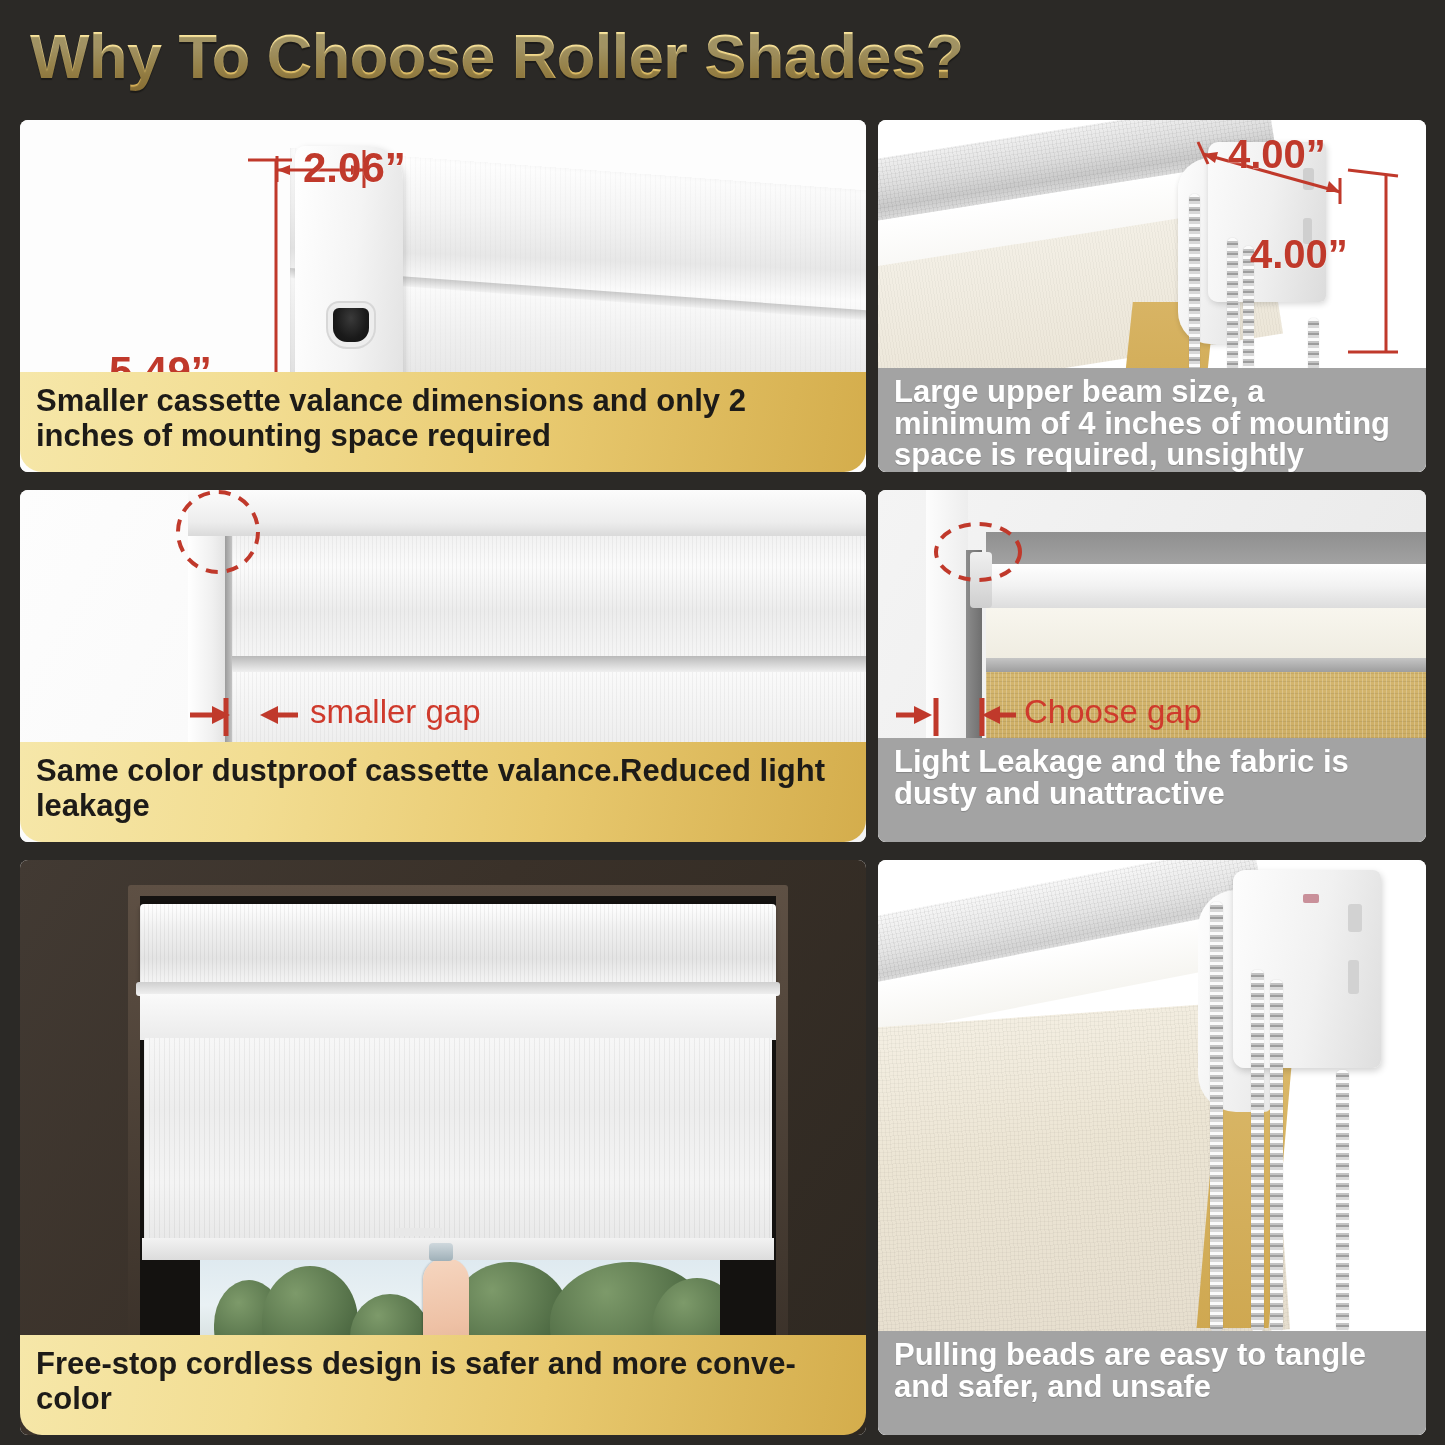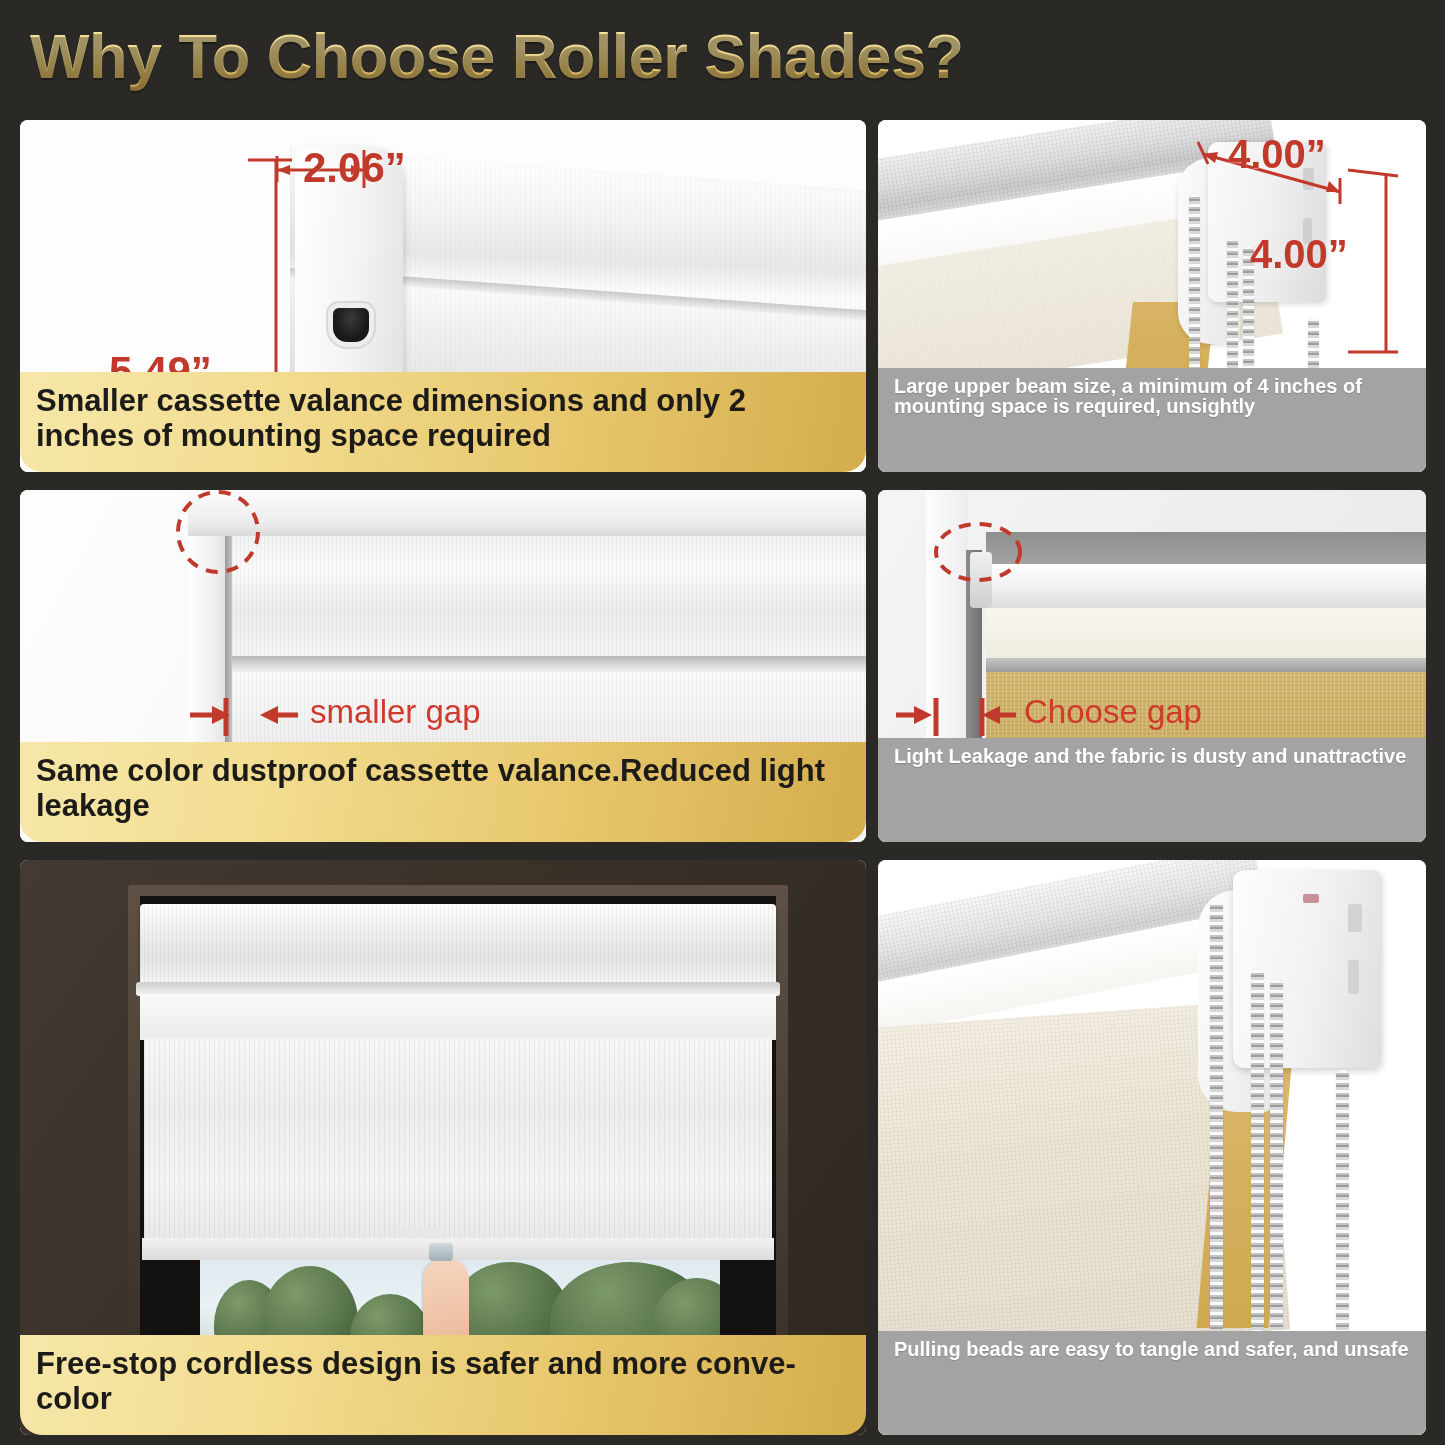--- a/index.html
+++ b/index.html
@@ -42,21 +42,21 @@
 
   .caption.gold {
     background:linear-gradient(100deg,#f6e7a9 0%,#f2dd92 28%,#e8c96f 62%,#d4ad4c 100%);
     border-bottom-left-radius:22px; border-bottom-right-radius:22px;
     height:100px;
   }
   .caption.gold .ctext { color:#1d1b18; font-size:31px; }
 
   .caption.gray { background:#a3a3a3; height:104px; padding-top:8px; }
   .caption.gray .ctext {
-    color:#ffffff; font-size:20px; line-height:1.02;
+    color:#ffffff; font-size:31px; line-height:1.02;
     text-shadow:0 1px 1px rgba(0,0,0,.18);
   }
 
   
   .dim {
     position:absolute; color:#c0392b; font-weight:bold;
     font-family:"Liberation Sans", sans-serif; white-space:nowrap;
     text-shadow:0 1px 0 rgba(255,255,255,.4);
   }
   .gaplabel {

